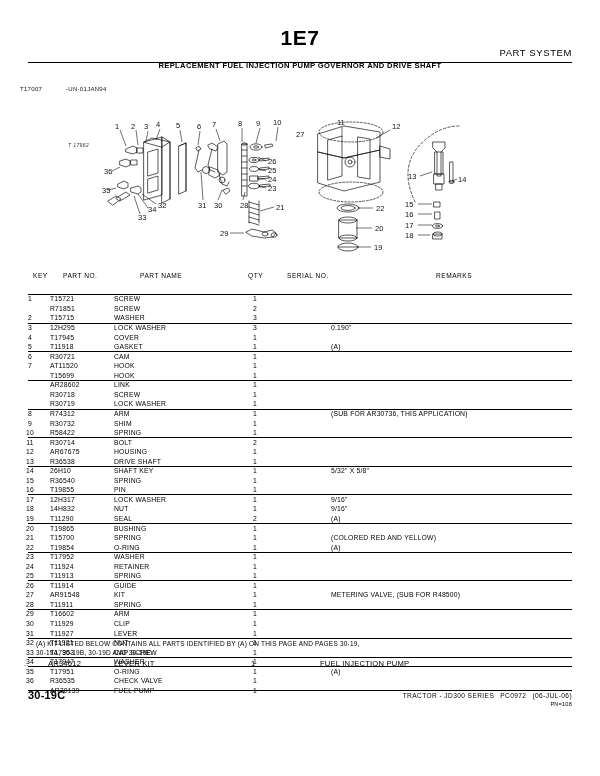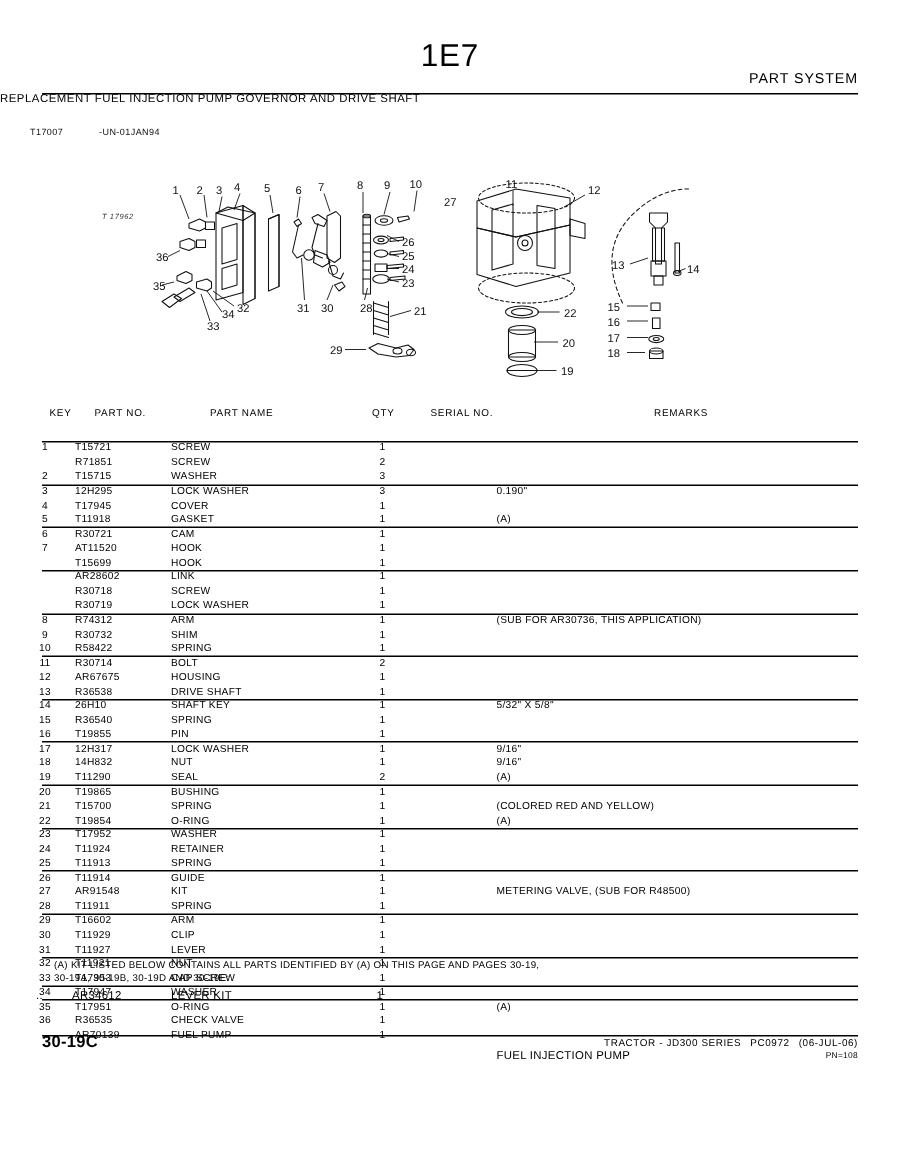--- a/index.html
+++ b/index.html
@@ -22,21 +22,21 @@
   }
 
   
   .fig-title {
     position: absolute;
     top: 26px;
     left: 0;
     width: 600px;
     text-align: center;
     font-size: 21px;
-    font-weight: normal;
+    font-weight: bold;
     letter-spacing: 0.5px;
   }
   .hdr-rule {
     position: absolute;
     top: 62px;
     left: 28px;
     width: 544px;
     border-top: 1px solid #000;
   }
   .section-label {
@@ -44,23 +44,23 @@
     top: 47px;
     right: 28px;
     font-size: 9.5px;
     letter-spacing: 0.6px;
   }
   .caption {
     position: absolute;
     top: 61px;
     left: 0;
     width: 600px;
-    text-align: left;
+    text-align: center;
     font-size: 7.6px;
-    font-weight: normal;
+    font-weight: bold;
     letter-spacing: 0.35px;
     line-height: 9.6px;
   }
   .caption .l3 { letter-spacing: 0.3px; }
   .caption .serial-gap { display: inline-block; width: 26px; }
   .illus-id {
     position: absolute;
     top: 86px;
     left: 20px;
     font-size: 6px;
@@ -173,21 +173,21 @@
     left: 28px;
     right: 28px;
     top: 0;
     border-top: 0.6px solid #000;
   }
   .kitrow > span { position: absolute; top: 1.5px; }
   .k-key      { left: 24px; }
   .k-partno   { left: 48px; }
   .k-partname { left: 114px; }
   .k-qty      { left: 251px; }
-  .k-remarks  { left: 331px; margin-top: 40px; }
+  .k-remarks  { left: 320px; }
 
   
   .foot-rule {
     position: absolute;
     top: 690px;
     left: 28px;
     width: 544px;
     border-top: 1px solid #000;
   }
   .foot-page {

